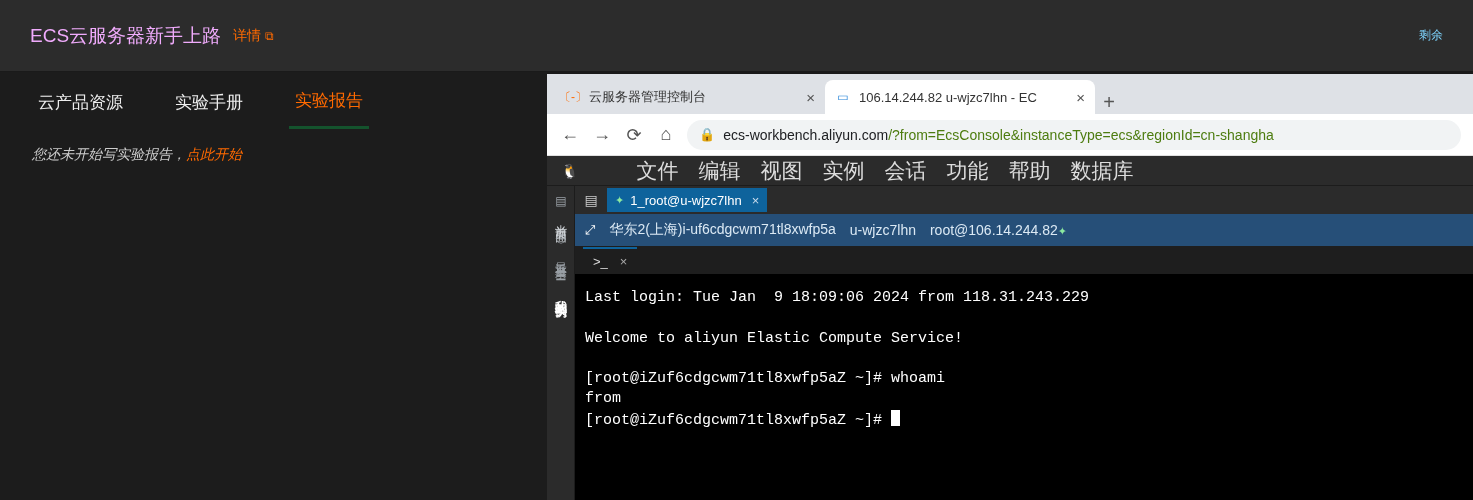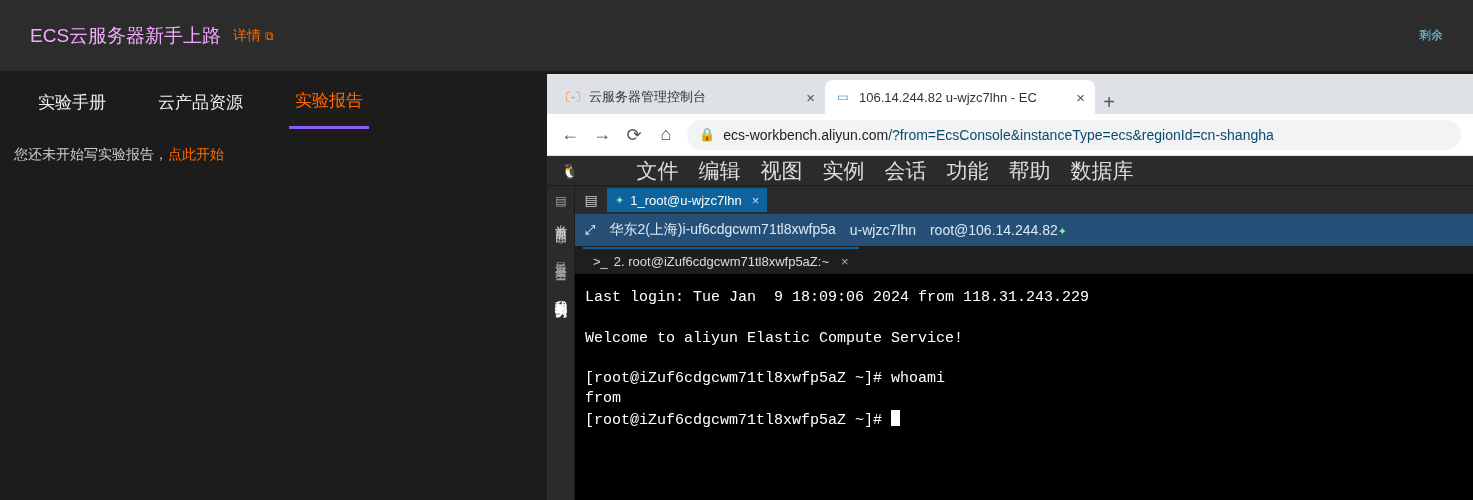--- a/index.html
+++ b/index.html
@@ -35,23 +35,23 @@
 
   .tabs-row {
     display: flex;
     gap: 40px;
     padding: 0 32px;
     height: 60px;
     align-items: center;
     font-size: 17px;
   }
   .tab { color: #eee; cursor: pointer; padding: 14px 6px; }
-  .tab.active { color: #ff6a00; border-bottom: 3px solid #8b5cf6; }
-
-  .report-msg { padding: 14px 14px; font-size: 14px; color: #ccc; }
+  .tab.active { color: #ff6a00; border-bottom: 3px solid #14532d; }
+
+  .report-msg { padding: 14px 32px; font-size: 14px; color: #ccc; font-style: italic; }
   .report-msg .start-link { color: #ff6a00; cursor: pointer; }
 
   
   .right-panel {
     position: absolute;
     left: 547px; top: 74px;
     width: 926px; height: 426px;
     background: #fff;
     font-family: "Segoe UI", Arial, sans-serif;
   }
@@ -89,21 +89,21 @@
     display: flex;
     align-items: center;
     gap: 10px;
     padding: 0 12px;
     border-bottom: 1px solid #e0e0e0;
   }
   .navbtn { font-size: 18px; color: #555; cursor: pointer; width:22px; text-align:center; }
   .url-wrap { flex:1; display:flex; align-items:center; gap:8px; background:#f1f3f4; border-radius:16px; height:30px; padding:0 12px; font-size:14px; color:#202124; }
   .url-wrap .lock { font-size:13px; color:#5f6368; }
   .url-host { color:#202124; }
-  .url-rest { color:#0c4a6e; }
+  .url-rest { color:#4d7c0f; }
 
   
   .workbench {
     background: #2b2b2b;
     color: #ddd;
     height: calc(100% - 82px);
     position: relative;
     font-size: 14px;
   }
   .wb-menubar {
@@ -231,22 +231,22 @@
   <span class="header-title">ECS云服务器新手上路</span>
   <span class="header-link">
     <span>详情</span>
     <span class="ext-icon">⧉</span>
   </span>
   <span class="header-right">剩余</span>
 </div>
 
 <div class="left-panel" style="top:72px;height:428px;">
   <div class="tabs-row">
+    <div class="tab">云产品资源</div>
     <div class="tab">实验手册</div>
-    <div class="tab">云产品资源</div>
     <div class="tab active">实验报告</div>
   </div>
   <div class="report-msg">
     <span>您还未开始写实验报告，</span><span class="start-link">点此开始</span>
   </div>
 </div>
 
 <div class="right-panel">
 
   <div class="tabstrip">
@@ -310,21 +310,20 @@
         <div class="info-bar">
           <span class="exp-icon">⤢</span>
           <span class="info-seg">华东2(上海)i-uf6cdgcwm71tl8xwfp5a</span>
           <span class="info-seg">u-wjzc7lhn</span>
           <span class="info-seg"><span>root@106.14.244.82</span><span class="star2">✦</span></span>
         </div>
 
         <div class="term-tab-row">
           <div class="term-tab">
             <span>&gt;_</span>
-            <span>2. root@iZuf6cdgcwm71tl8xwfp5aZ:~</span>
             <span class="close">×</span>
           </div>
         </div>
 
         <div class="terminal"><span>Last login: Tue Jan  9 18:09:06 2024 from 118.31.243.229</span>
 <span></span>
 <span>Welcome to aliyun Elastic Compute Service!</span>
 <span></span>
 <span>[root@iZuf6cdgcwm71tl8xwfp5aZ ~]# whoami</span>
 <span>from</span>

